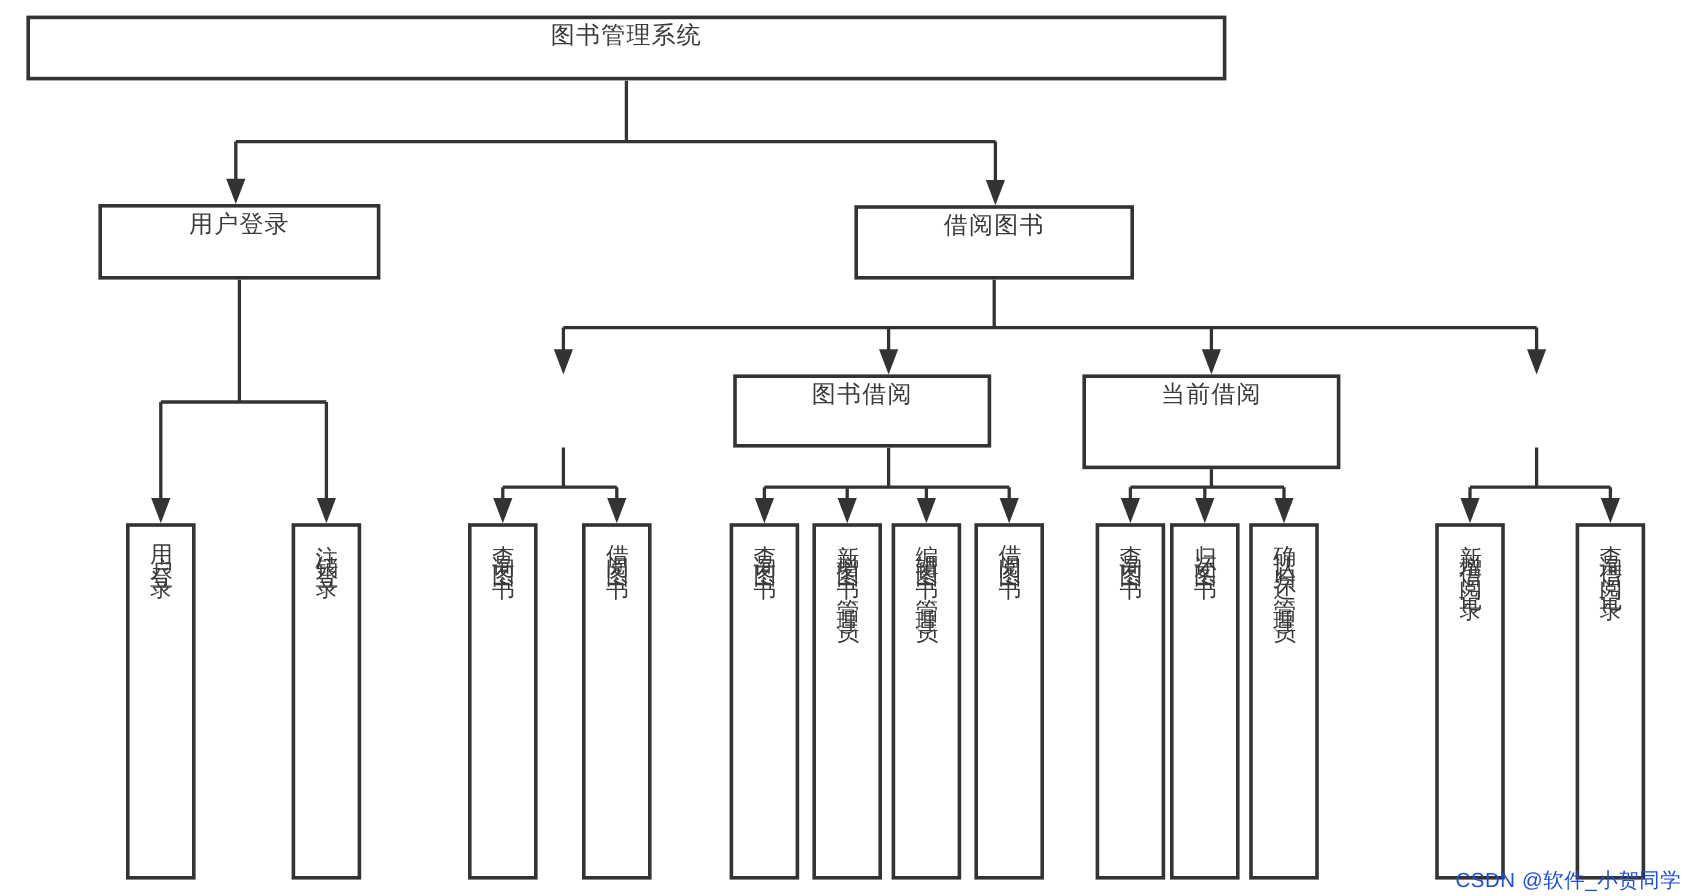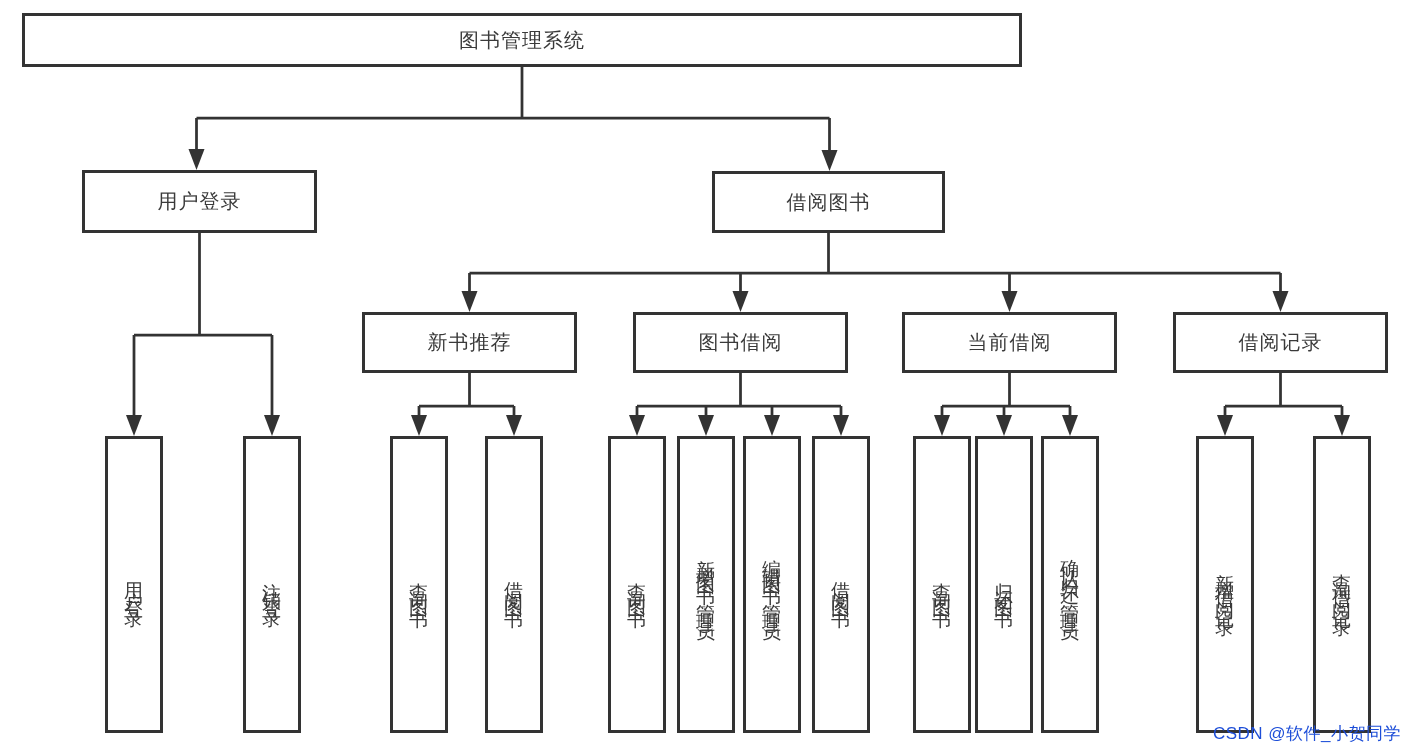--- a/index.html
+++ b/index.html
@@ -20,21 +20,21 @@
     left: 0; top: 0;
     width: 1405px; height: 747px;
   }
   .box {
     position: absolute;
     box-sizing: border-box;
     border: 3px solid #333333;
     background: #ffffff;
     color: #3a3a3a;
     display: flex;
-    align-items: center;
+    align-items: flex-start;
     justify-content: center;
     text-align: center;
   }
   .hbox {
     font-size: 20px;
     letter-spacing: 1px;
   }
   .root-box { font-size: 20px; }
   .vbox {
     width: 58px;
@@ -111,31 +111,25 @@
     <span>图书管理系统</span>
   </div>
 
   <div class="box hbox" style="left:82px; top:170px; width:235px; height:63px;">
     <span>用户登录</span>
   </div>
   <div class="box hbox" style="left:712px; top:171px; width:233px; height:62px;">
     <span>借阅图书</span>
   </div>
 
-  <div class="box hbox" style="left:362px; top:312px; width:215px; height:61px;">
-    <span>新书推荐</span>
-  </div>
-  <div class="box hbox" style="left:633px; top:312px; width:215px; height:61px;">
+  <div class="box hbox" style="left:611px; top:312px; width:215px; height:61px;">
     <span>图书借阅</span>
   </div>
-  <div class="box hbox" style="left:902px; top:312px; width:215px; height:61px;">
+  <div class="box hbox" style="left:902px; top:312px; width:215px; height:79px;">
     <span>当前借阅</span>
-  </div>
-  <div class="box hbox" style="left:1173px; top:312px; width:215px; height:61px;">
-    <span>借阅记录</span>
   </div>
 
   <div class="box vbox" style="left:105px;">
     <span class="vtext">用户登录</span>
   </div>
   <div class="box vbox" style="left:243px;">
     <span class="vtext">注销登录</span>
   </div>
 
   <div class="box vbox" style="left:390px;">

